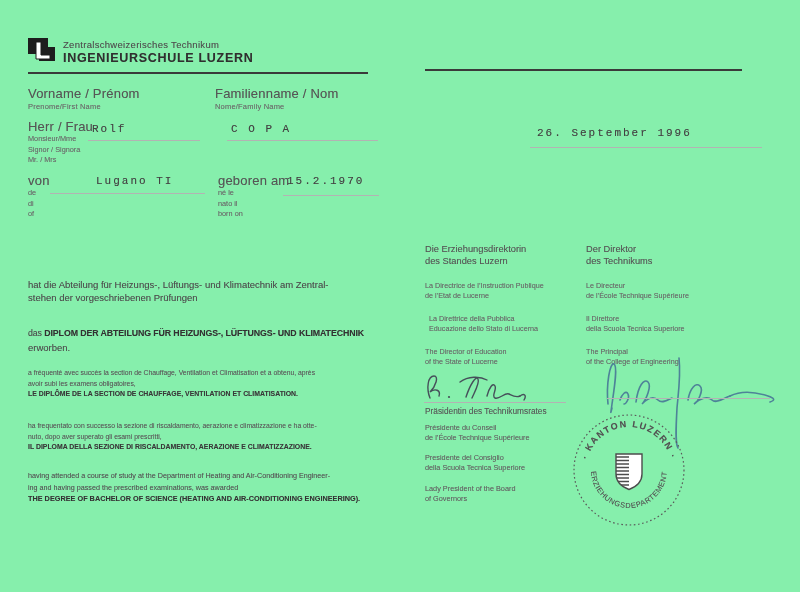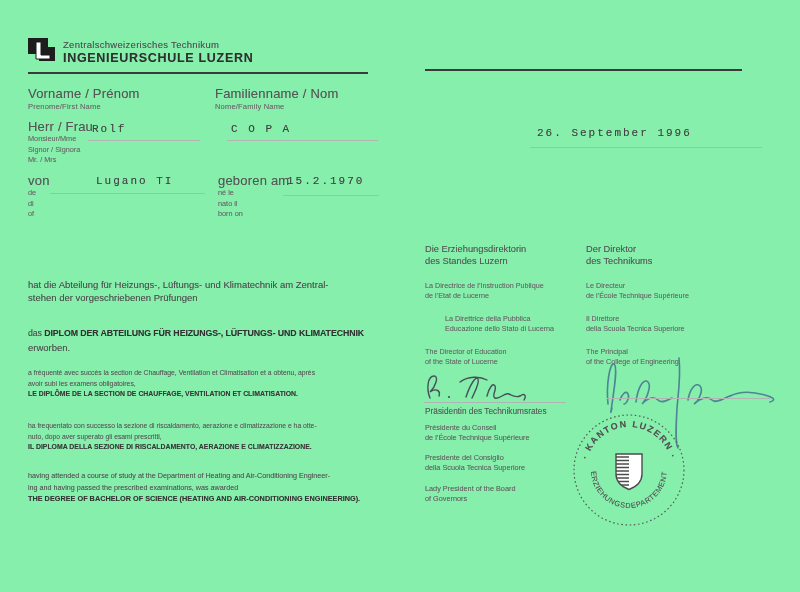--- a/index.html
+++ b/index.html
@@ -132,21 +132,21 @@
 
   <div>
     <div class="abs off-main" style="left:425px;top:243px;">
       <div class="nw">Die Erziehungsdirektorin</div>
       <div class="nw">des Standes Luzern</div>
     </div>
     <div class="abs off-sub" style="left:425px;top:281px;">
       <div class="nw">La Directrice de l’Instruction Publique</div>
       <div class="nw">de l’Etat de Lucerne</div>
     </div>
-    <div class="abs off-sub" style="left:445px;top:314px;">
+    <div class="abs off-sub" style="left:429px;top:314px;">
       <div class="nw">La Direttrice della Pubblica</div>
       <div class="nw">Educazione dello Stato di Lucerna</div>
     </div>
     <div class="abs off-sub" style="left:425px;top:347px;">
       <div class="nw">The Director of Education</div>
       <div class="nw">of the State of Lucerne</div>
     </div>
   </div>
 
   <div>

